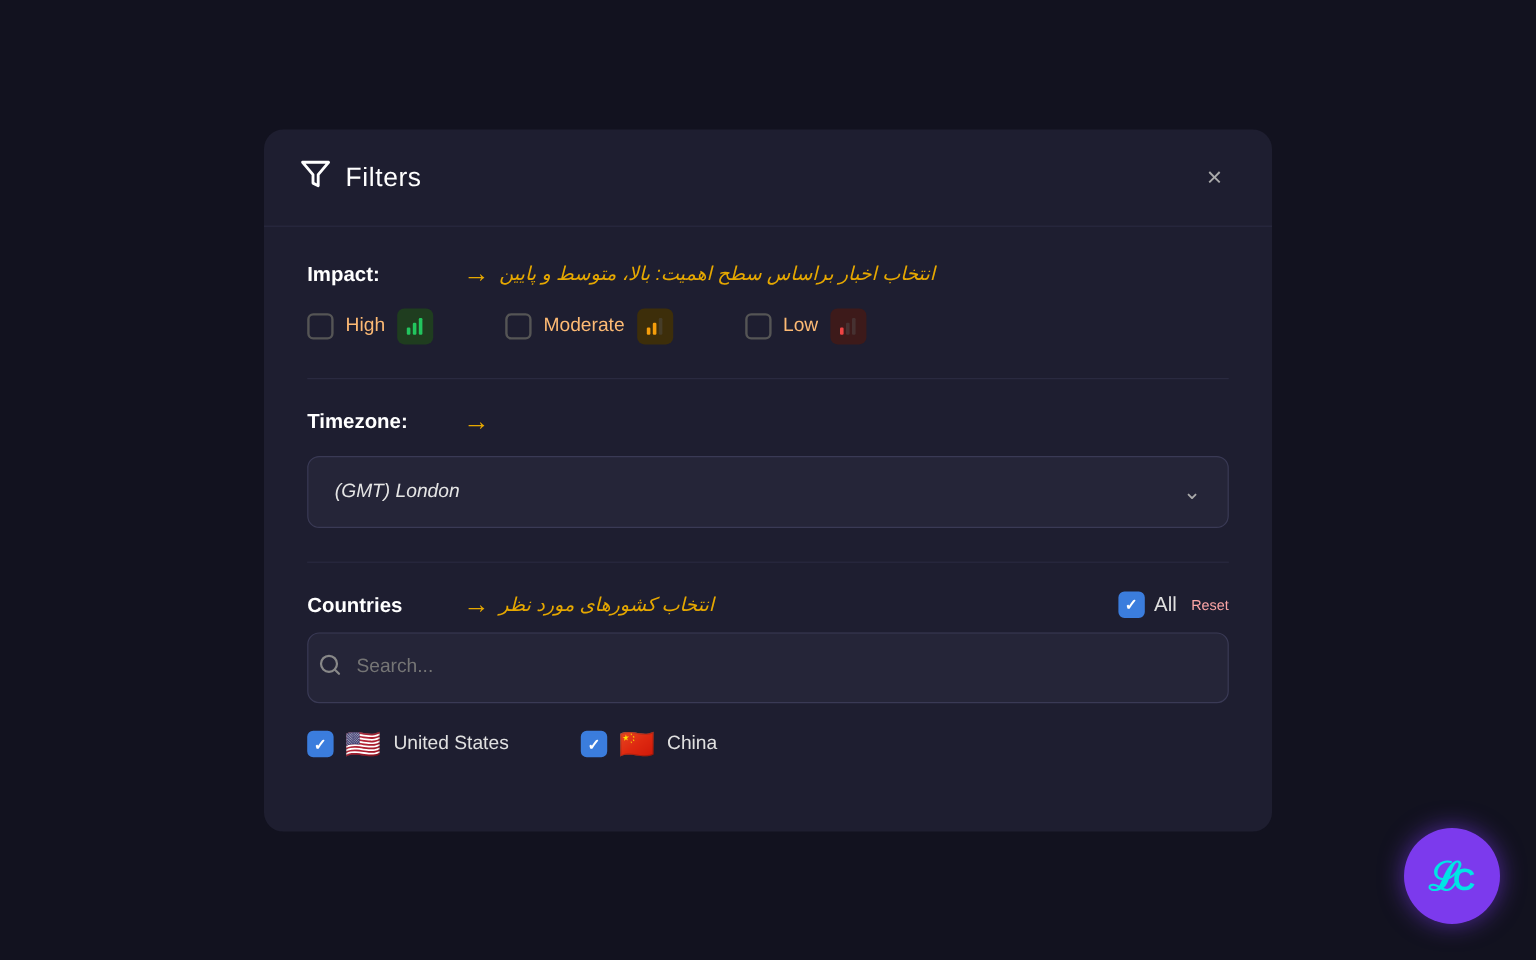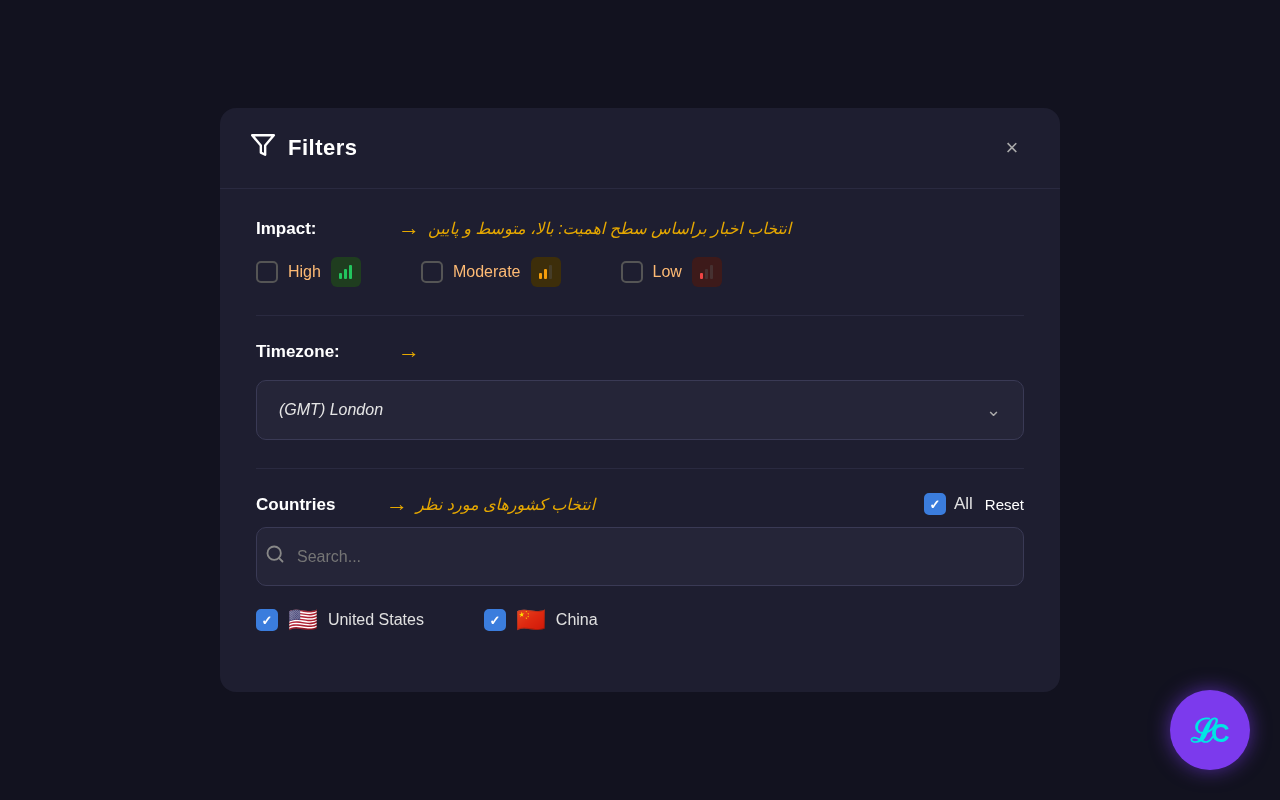--- a/index.html
+++ b/index.html
@@ -48,21 +48,21 @@
       gap: 12px;
     }
 
     .filter-icon {
       color: #fff;
       font-size: 22px;
     }
 
     .modal-title {
       font-size: 22px;
-      font-weight: 700;
+      font-weight: 400;
       color: #ffffff;
       letter-spacing: 0.5px;
     }
 
     .close-btn {
       background: none;
       border: none;
       color: #aaa;
       font-size: 22px;
       cursor: pointer;
@@ -79,21 +79,21 @@
     }
 
     
     .section {
       margin-bottom: 28px;
     }
 
     .section-header-row {
       display: flex;
       align-items: flex-start;
-      gap: 12px;
+      gap: 0;
       margin-bottom: 18px;
       position: relative;
     }
 
     .section-label {
       font-size: 17px;
       font-weight: 600;
       color: #ffffff;
       min-width: 120px;
       padding-top: 2px;
@@ -234,22 +234,22 @@
       font-size: 13px;
       font-weight: 700;
     }
 
     .all-label {
       font-size: 17px;
       color: #e0e0e0;
     }
 
     .reset-link {
-      color: #ffffff;
-      font-size: 15px;
+      color: #fca5a5;
+      font-size: 12px;
       cursor: pointer;
     }
 
     .search-box {
       background: #252538;
       border: 1px solid #3a3a55;
       border-radius: 10px;
       padding: 16px 8px;
       display: flex;
       align-items: center;

